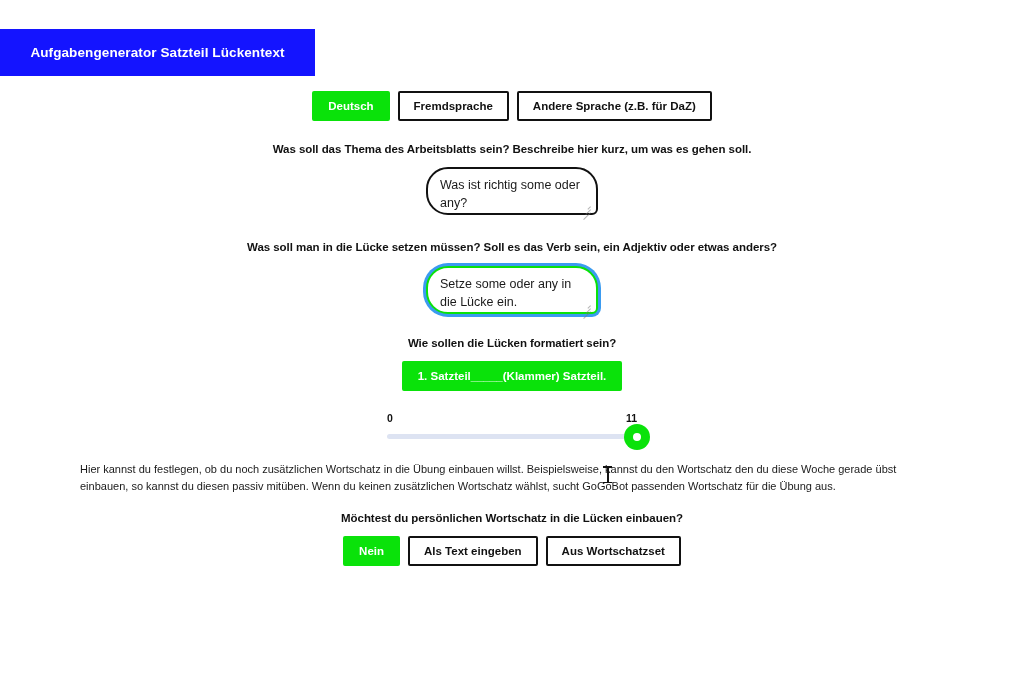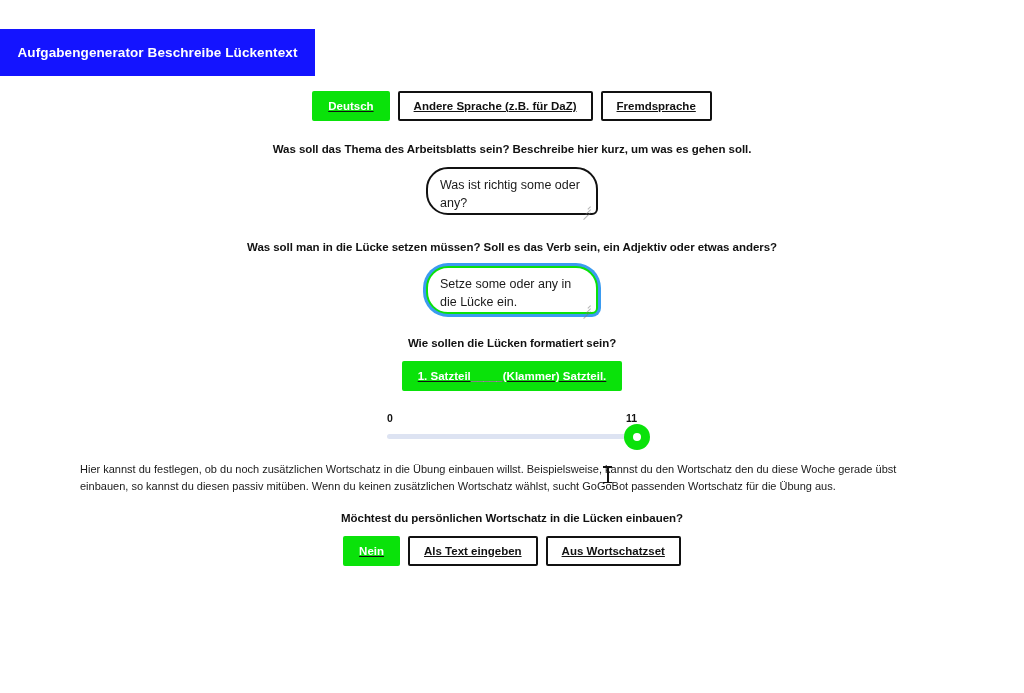--- a/index.html
+++ b/index.html
@@ -36,21 +36,20 @@
     text-align:center;
     font-size:11.5px;
     font-weight:bold;
     color:#111;
     letter-spacing:-.05px;
   }
   .btn-row{
     display:flex;
     justify-content:center;
     gap:8px;
-    text-decoration:underline;
   }
   .opt-btn{
     border:2px solid #111;
     background:#ffffff;
     color:#111;
     font-size:11.5px;
     font-weight:bold;
     padding:6px 14px;
     border-radius:2px;
     cursor:pointer;
@@ -149,30 +148,30 @@
   }
   .ibeam i{ position:absolute; background:#111; display:block; }
   .ibeam i:nth-child(1){ left:4px; top:0; width:1.5px; height:17px; }
   .ibeam i:nth-child(2){ left:0; top:0; width:9px; height:1.5px; }
   .ibeam i:nth-child(3){ left:0; bottom:0; width:9px; height:1.5px; }
 </style>
 </head>
 <body>
 
 <div class="header-bar">
-  <span class="header-title">Aufgabengenerator Beschreibe Lückentext</span>
+  <span class="header-title">Aufgabengenerator Satzteil Lückentext</span>
 </div>
 
 <div class="form">
 
   <div style="margin-top:15px;">
     <div class="btn-row" style="margin-top:12px;">
       <button class="opt-btn selected">Deutsch</button>
+      <button class="opt-btn">Fremdsprache</button>
       <button class="opt-btn">Andere Sprache (z.B. für DaZ)</button>
-      <button class="opt-btn">Fremdsprache</button>
     </div>
   </div>
 
   <div style="margin-top:22px;">
     <div class="q-label">Was soll das Thema des Arbeitsblatts sein? Beschreibe hier kurz, um was es gehen soll.</div>
     <div class="ta-wrap" style="margin-top:12px;">
       <div class="ta-shell">
         <textarea class="bubble" placeholder="" style="">Was ist richtig some oder any?</textarea>
         <span class="resize-grip">
             <i></i>

